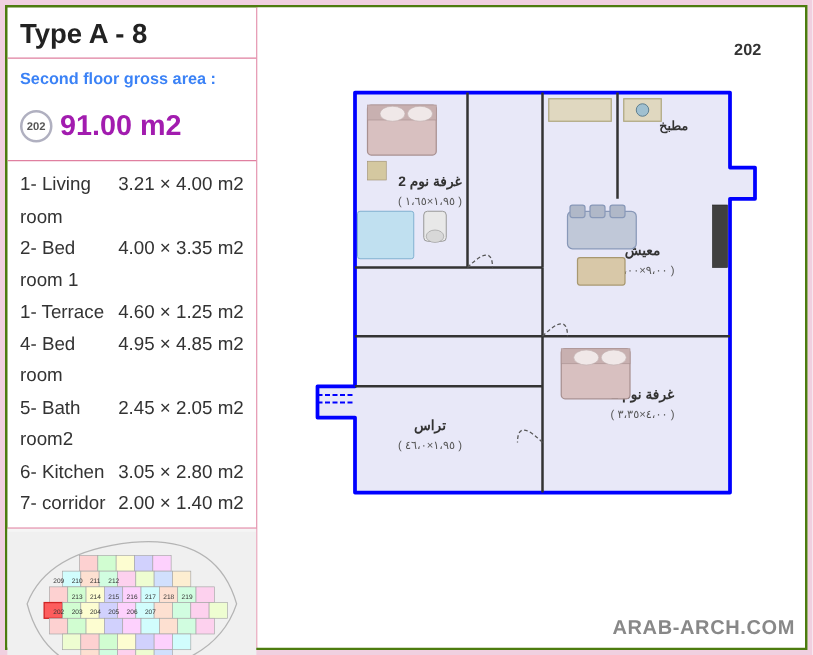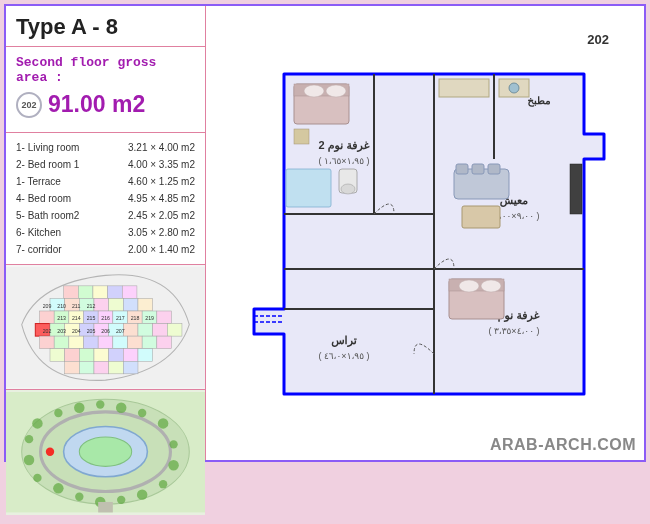--- a/index.html
+++ b/index.html
@@ -5,24 +5,24 @@
     * { margin: 0; padding: 0; box-sizing: border-box; }
     body {
       width: 650px;
       height: 524px;
       background: #f0d0e0;
       font-family: Arial, sans-serif;
       overflow: hidden;
     }
     .outer-border {
       width: 642px;
-      height: 458px;
+      height: 516px;
       margin: 4px;
       background: white;
-      border: 2px solid #8b5cf6;
+      border: 2px solid #4d7c0f;
       display: flex;
       flex-direction: row;
     }
     
     .left-panel {
       width: 200px;
       min-width: 200px;
       border-right: 1px solid #e080a0;
       display: flex;
       flex-direction: column;
@@ -36,23 +36,22 @@
       font-weight: bold;
       color: #222;
     }
     .info-box {
       border-bottom: 1px solid #e080a0;
       padding: 8px 10px;
     }
     .second-floor-label {
       font-size: 13px;
       font-weight: bold;
-      color: #a21caf;
-      margin-bottom: 6px;
-      font-family: Liberation Mono, monospace;
+      color: #3b82f6;
+      margin-bottom: 17px;
     }
     .area-row {
       display: flex;
       align-items: center;
       gap: 6px;
       margin-bottom: 6px;
     }
     .unit-badge {
       background: white;
       border: 2px solid #b0b0c0;
@@ -67,21 +66,21 @@
       color: #555;
       flex-shrink: 0;
     }
     .area-value {
       font-size: 23px;
       font-weight: bold;
       color: #a21caf;
     }
     .rooms-list {
       padding: 6px 10px;
-      font-size: 10px;
+      font-size: 15px;
       color: #333;
       line-height: 1.7;
     }
     .room-row {
       display: flex;
       justify-content: space-between;
     }
     .room-name { flex: 1; }
     .room-dim { color: #333; white-space: nowrap; }
 

